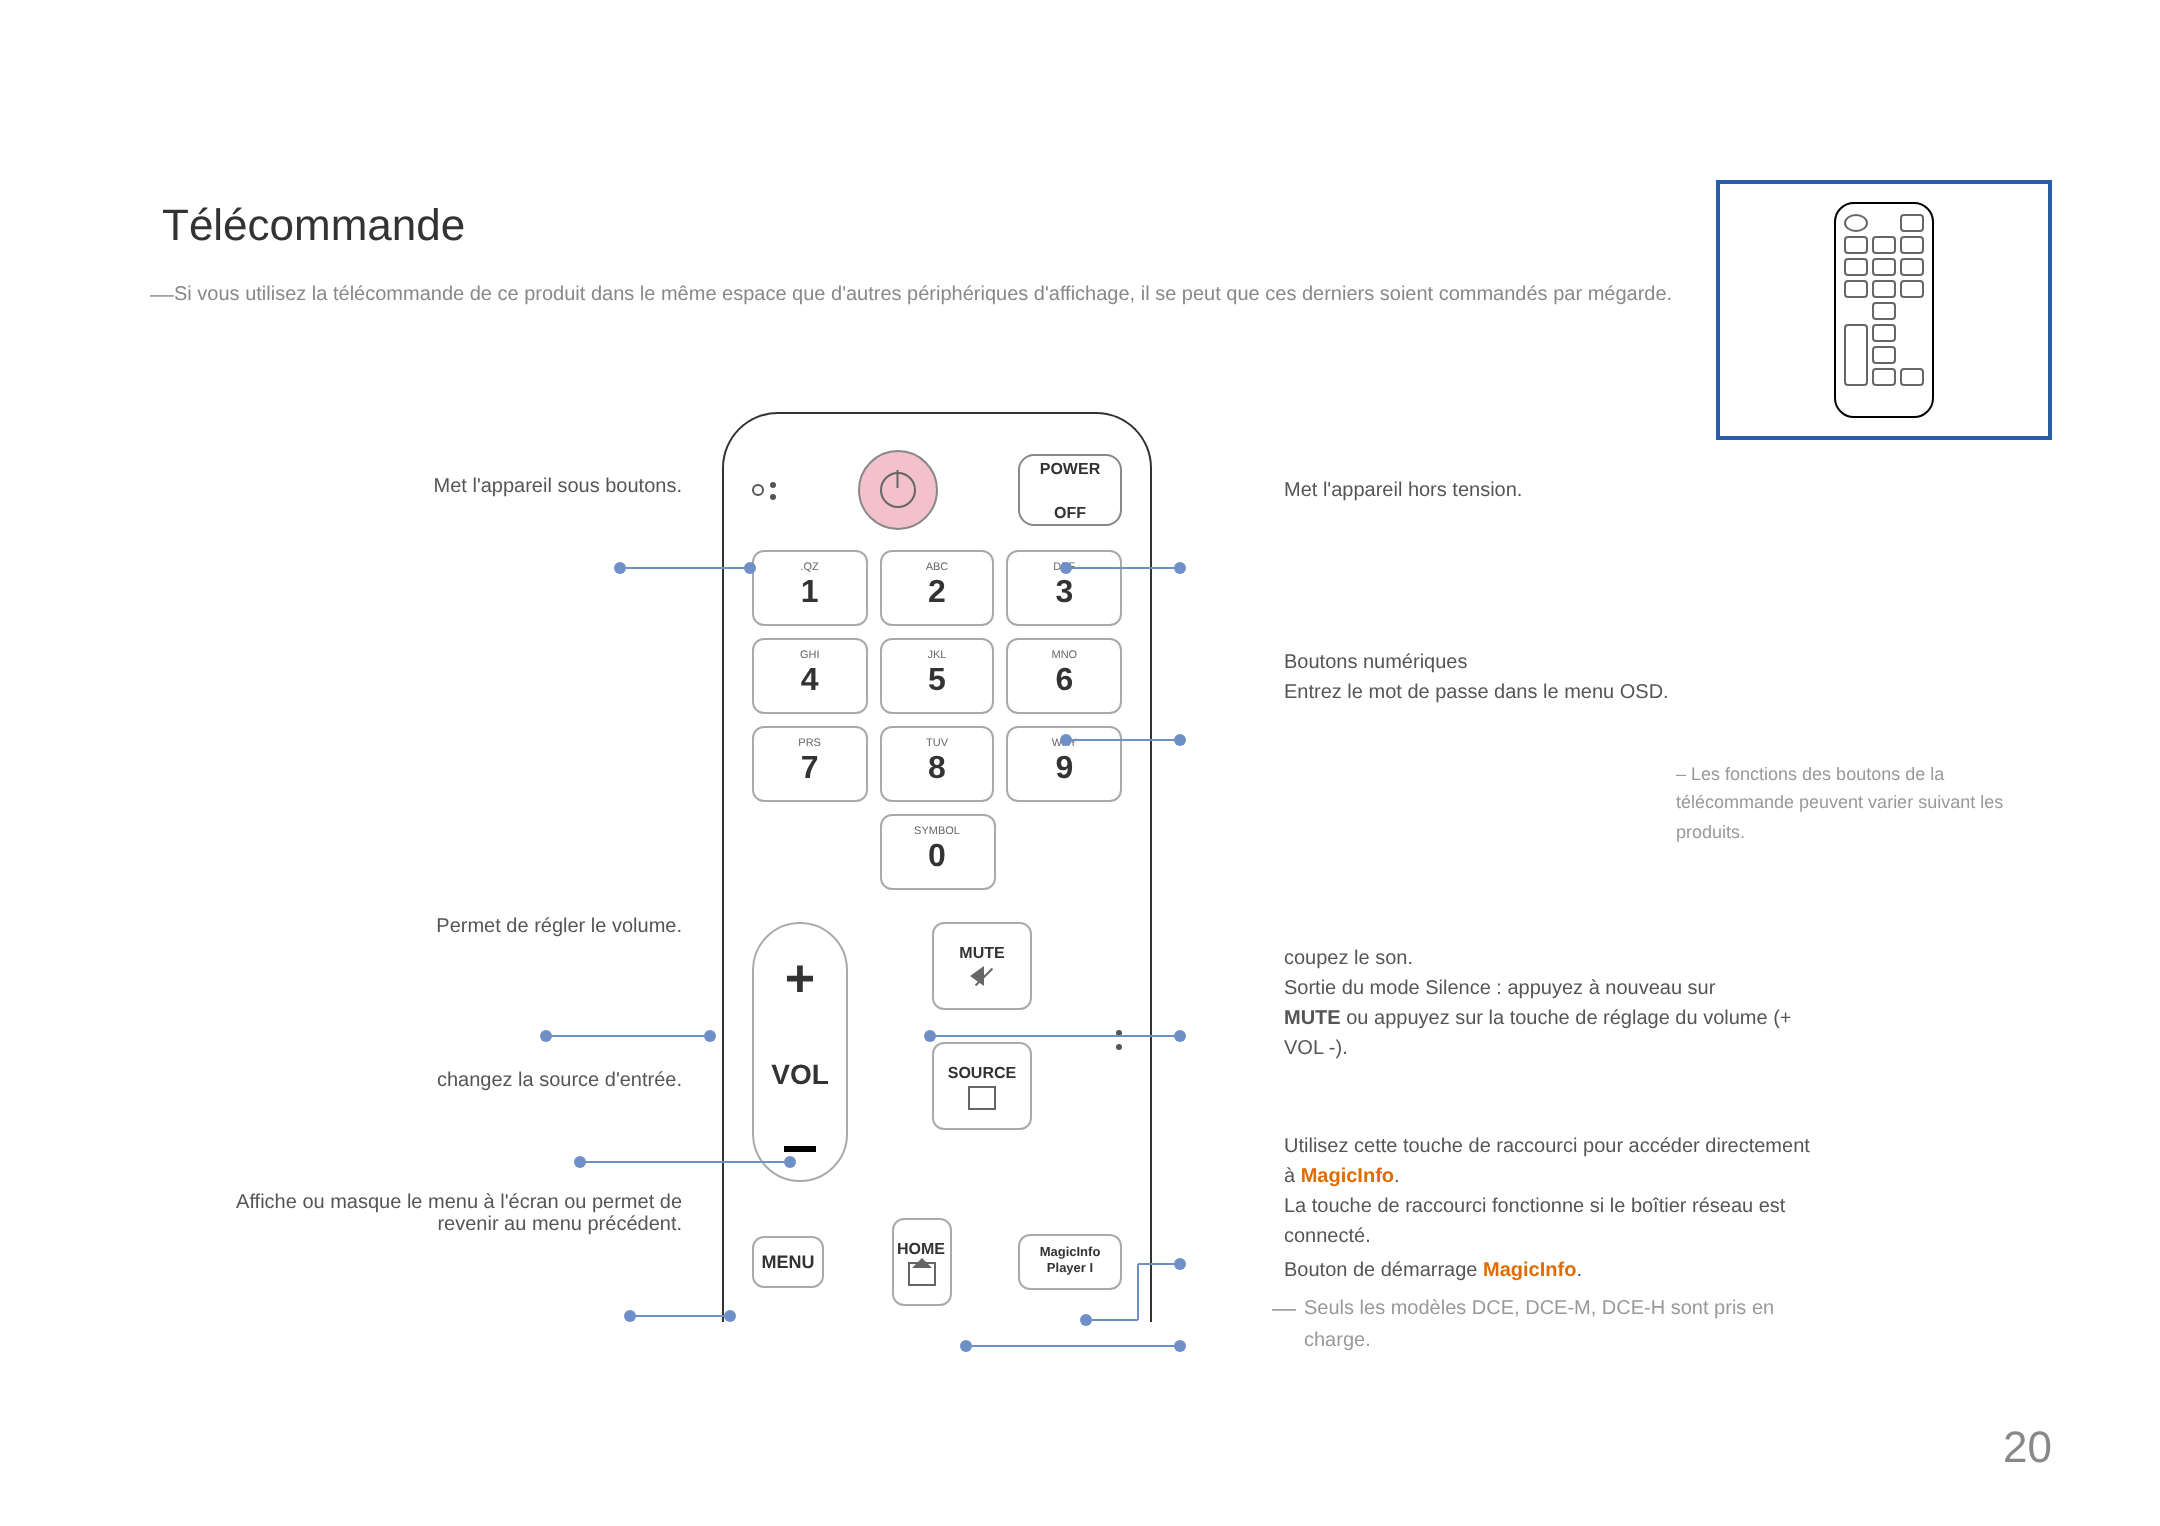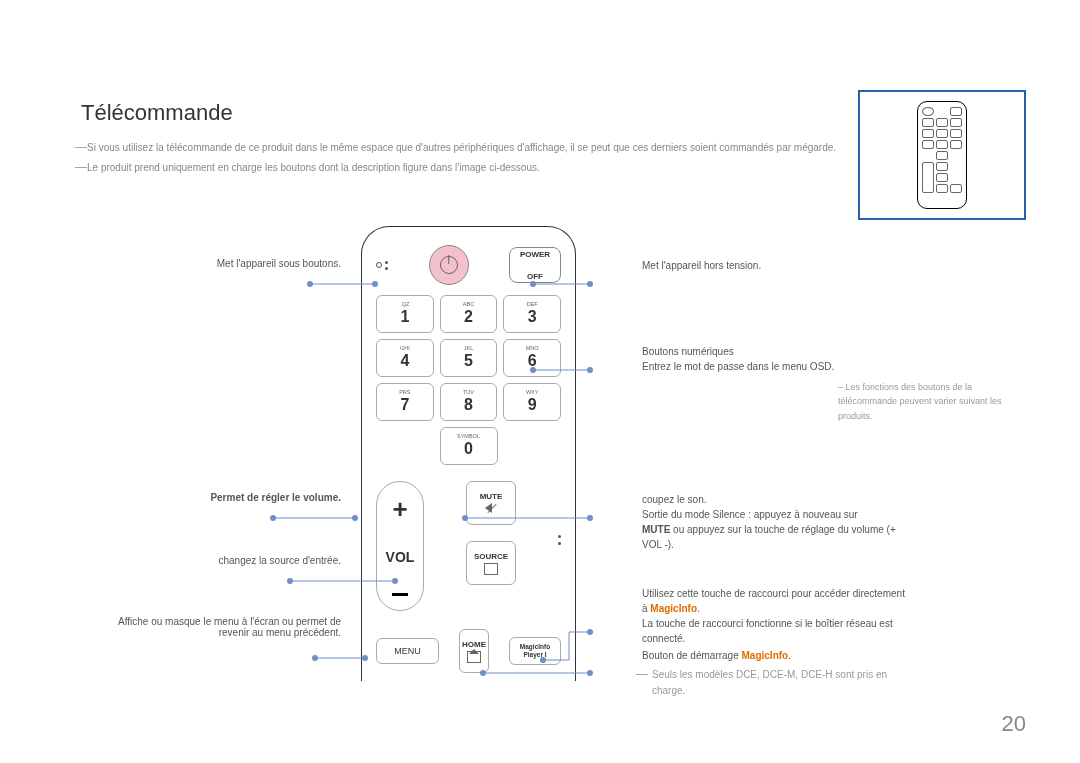--- a/index.html
+++ b/index.html
@@ -119,21 +119,21 @@
     font-size:8px;font-weight:bold;gap:2px;
   }
   .icon-box{width:14px;height:12px;border:1px solid #666;position:relative;}
   .mute-icon{width:14px;height:11px;position:relative;}
   .mute-icon::before{content:"";position:absolute;width:0;height:0;border-top:5px solid transparent;border-bottom:5px solid transparent;border-right:7px solid #666;left:1px;}
   .mute-icon::after{content:"";position:absolute;width:12px;height:1px;background:#666;transform:rotate(-45deg);top:5px;left:2px;}
 
   .dots-right-mid{display:flex;flex-direction:column;gap:4px;}
 
   .bottom-row { display:flex; justify-content:space-between; margin-top:18px; align-items:center;}
-  .menu-btn{width:63px;height:26px;border:1px solid #aaa;border-radius:6px;display:flex;align-items:center;justify-content:center;font-size:9px;font-weight:normal;text-align:right;}
+  .menu-btn{width:36px;height:26px;border:1px solid #aaa;border-radius:6px;display:flex;align-items:center;justify-content:center;font-size:9px;font-weight:bold;text-align:right;}
   .home-btn{width:30px;height:44px;border:1px solid #aaa;border-radius:6px;display:flex;flex-direction:column;align-items:center;justify-content:center;font-size:8px;font-weight:bold;gap:2px;}
   .home-icon{width:14px;height:12px;border:1px solid #666;position:relative;}
   .home-icon::before{content:"";position:absolute;width:0;height:0;border-left:5px solid transparent;border-right:5px solid transparent;border-bottom:5px solid #666;top:-3px;left:1px;}
   .magic-btn{width:52px;height:28px;border:1px solid #aaa;border-radius:6px;display:flex;flex-direction:column;align-items:center;justify-content:center;font-size:6.5px;font-weight:bold;line-height:1.2;}
 
   .left-txt { position:absolute; right:20px; text-align:right; font-size:10px; color:#555;}
   .right-txt { position:absolute; left:40px; font-size:10px; color:#555; max-width:270px; line-height:1.5;margin-left:16px;}
   .orange{color:#e06b00;font-weight:bold;}
 
   
@@ -167,27 +167,26 @@
   }
 
   svg.connector { position:absolute; pointer-events:none; }
 </style>
 </head>
 <body>
 
 <div class="page">
   <h1>Télécommande</h1>
   <p class="dash-line">Si vous utilisez la télécommande de ce produit dans le même espace que d'autres périphériques d'affichage, il se peut que ces derniers soient commandés par mégarde.</p>
-  <p class="dash-line">Le produit prend uniquement en charge les boutons dont la description figure dans l'image ci-dessous.</p>
 
   <div class="main-row">
 
     <div class="col-left">
       <div class="left-txt" style="top:32px;"><span>Met l'appareil sous boutons.</span></div>
-      <div class="left-txt" style="top:266px;font-weight:bold;"><span>Permet de régler le volume.</span></div>
+      <div class="left-txt" style="top:252px;"><span>Permet de régler le volume.</span></div>
       <div class="left-txt" style="top:329px;"><span>changez la source d'entrée.</span></div>
       <div class="left-txt" style="top:390px; width:230px;"><span>Affiche ou masque le menu à l'écran ou permet de revenir au menu précédent.</span></div>
     </div>
 
     <div class="col-remote">
       <div class="remote-body">
         <div class="top-row">
           <div style="display:flex;gap:3px;align-items:center;">
             <span class="ir-led"></span>
             <div class="dots-vert">

